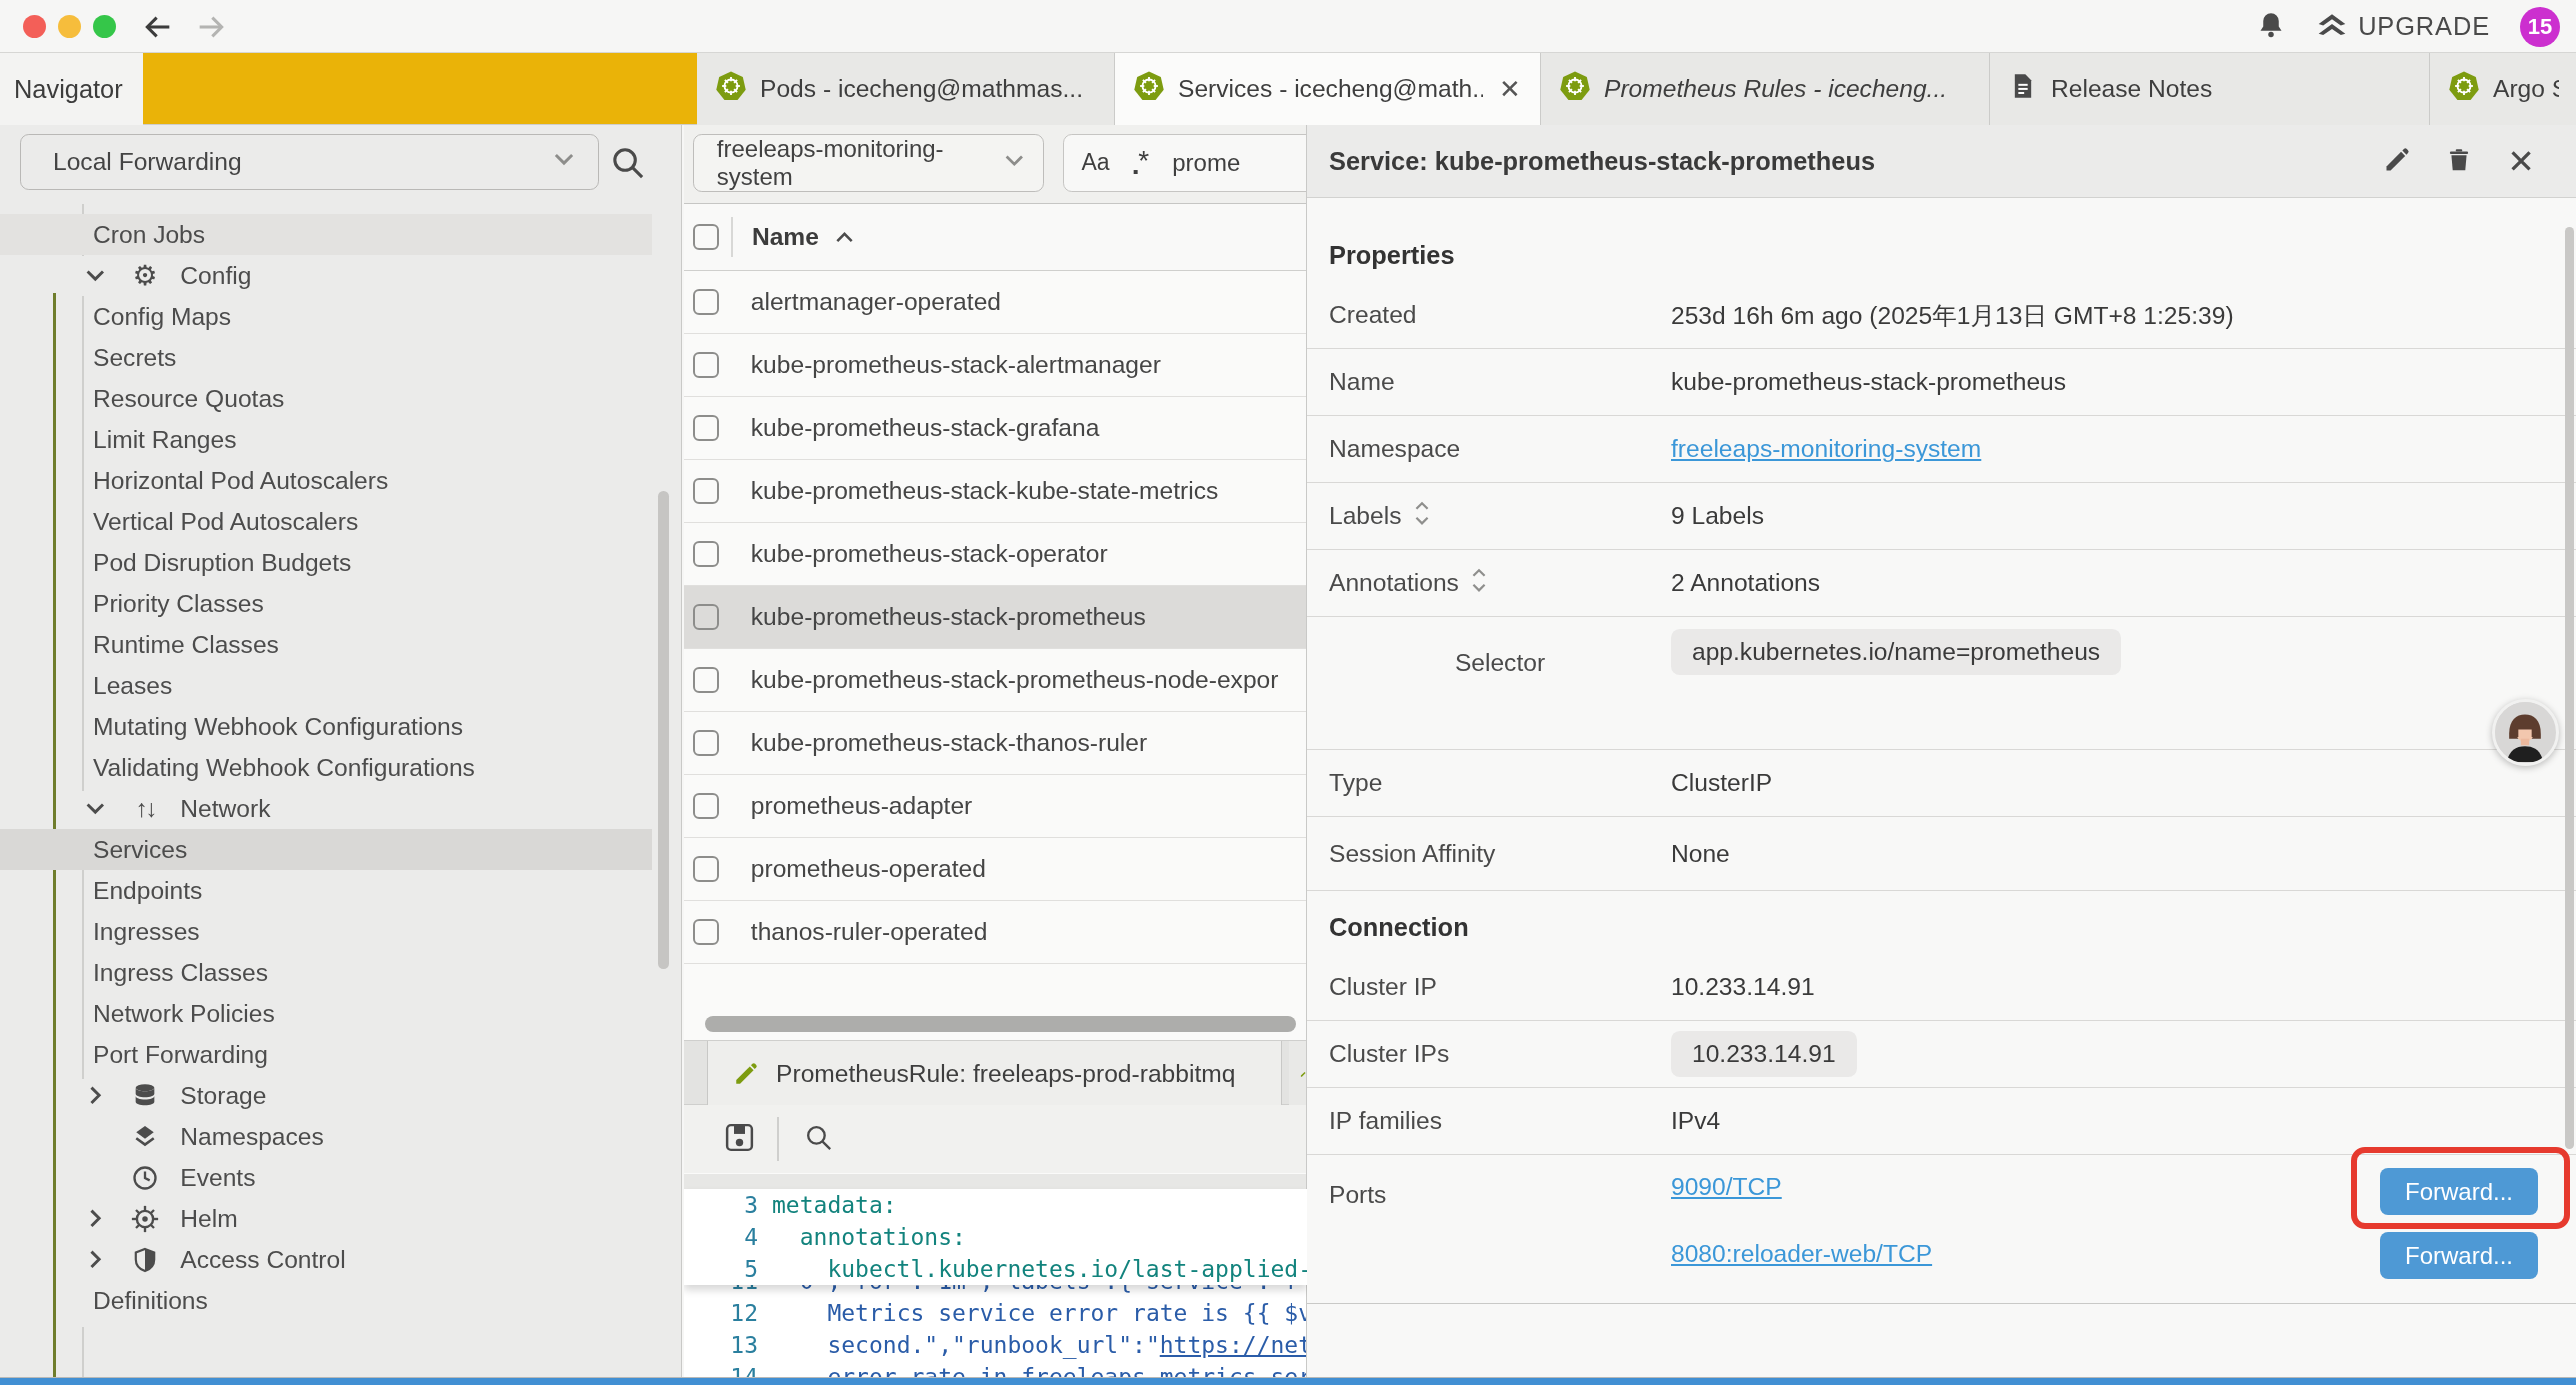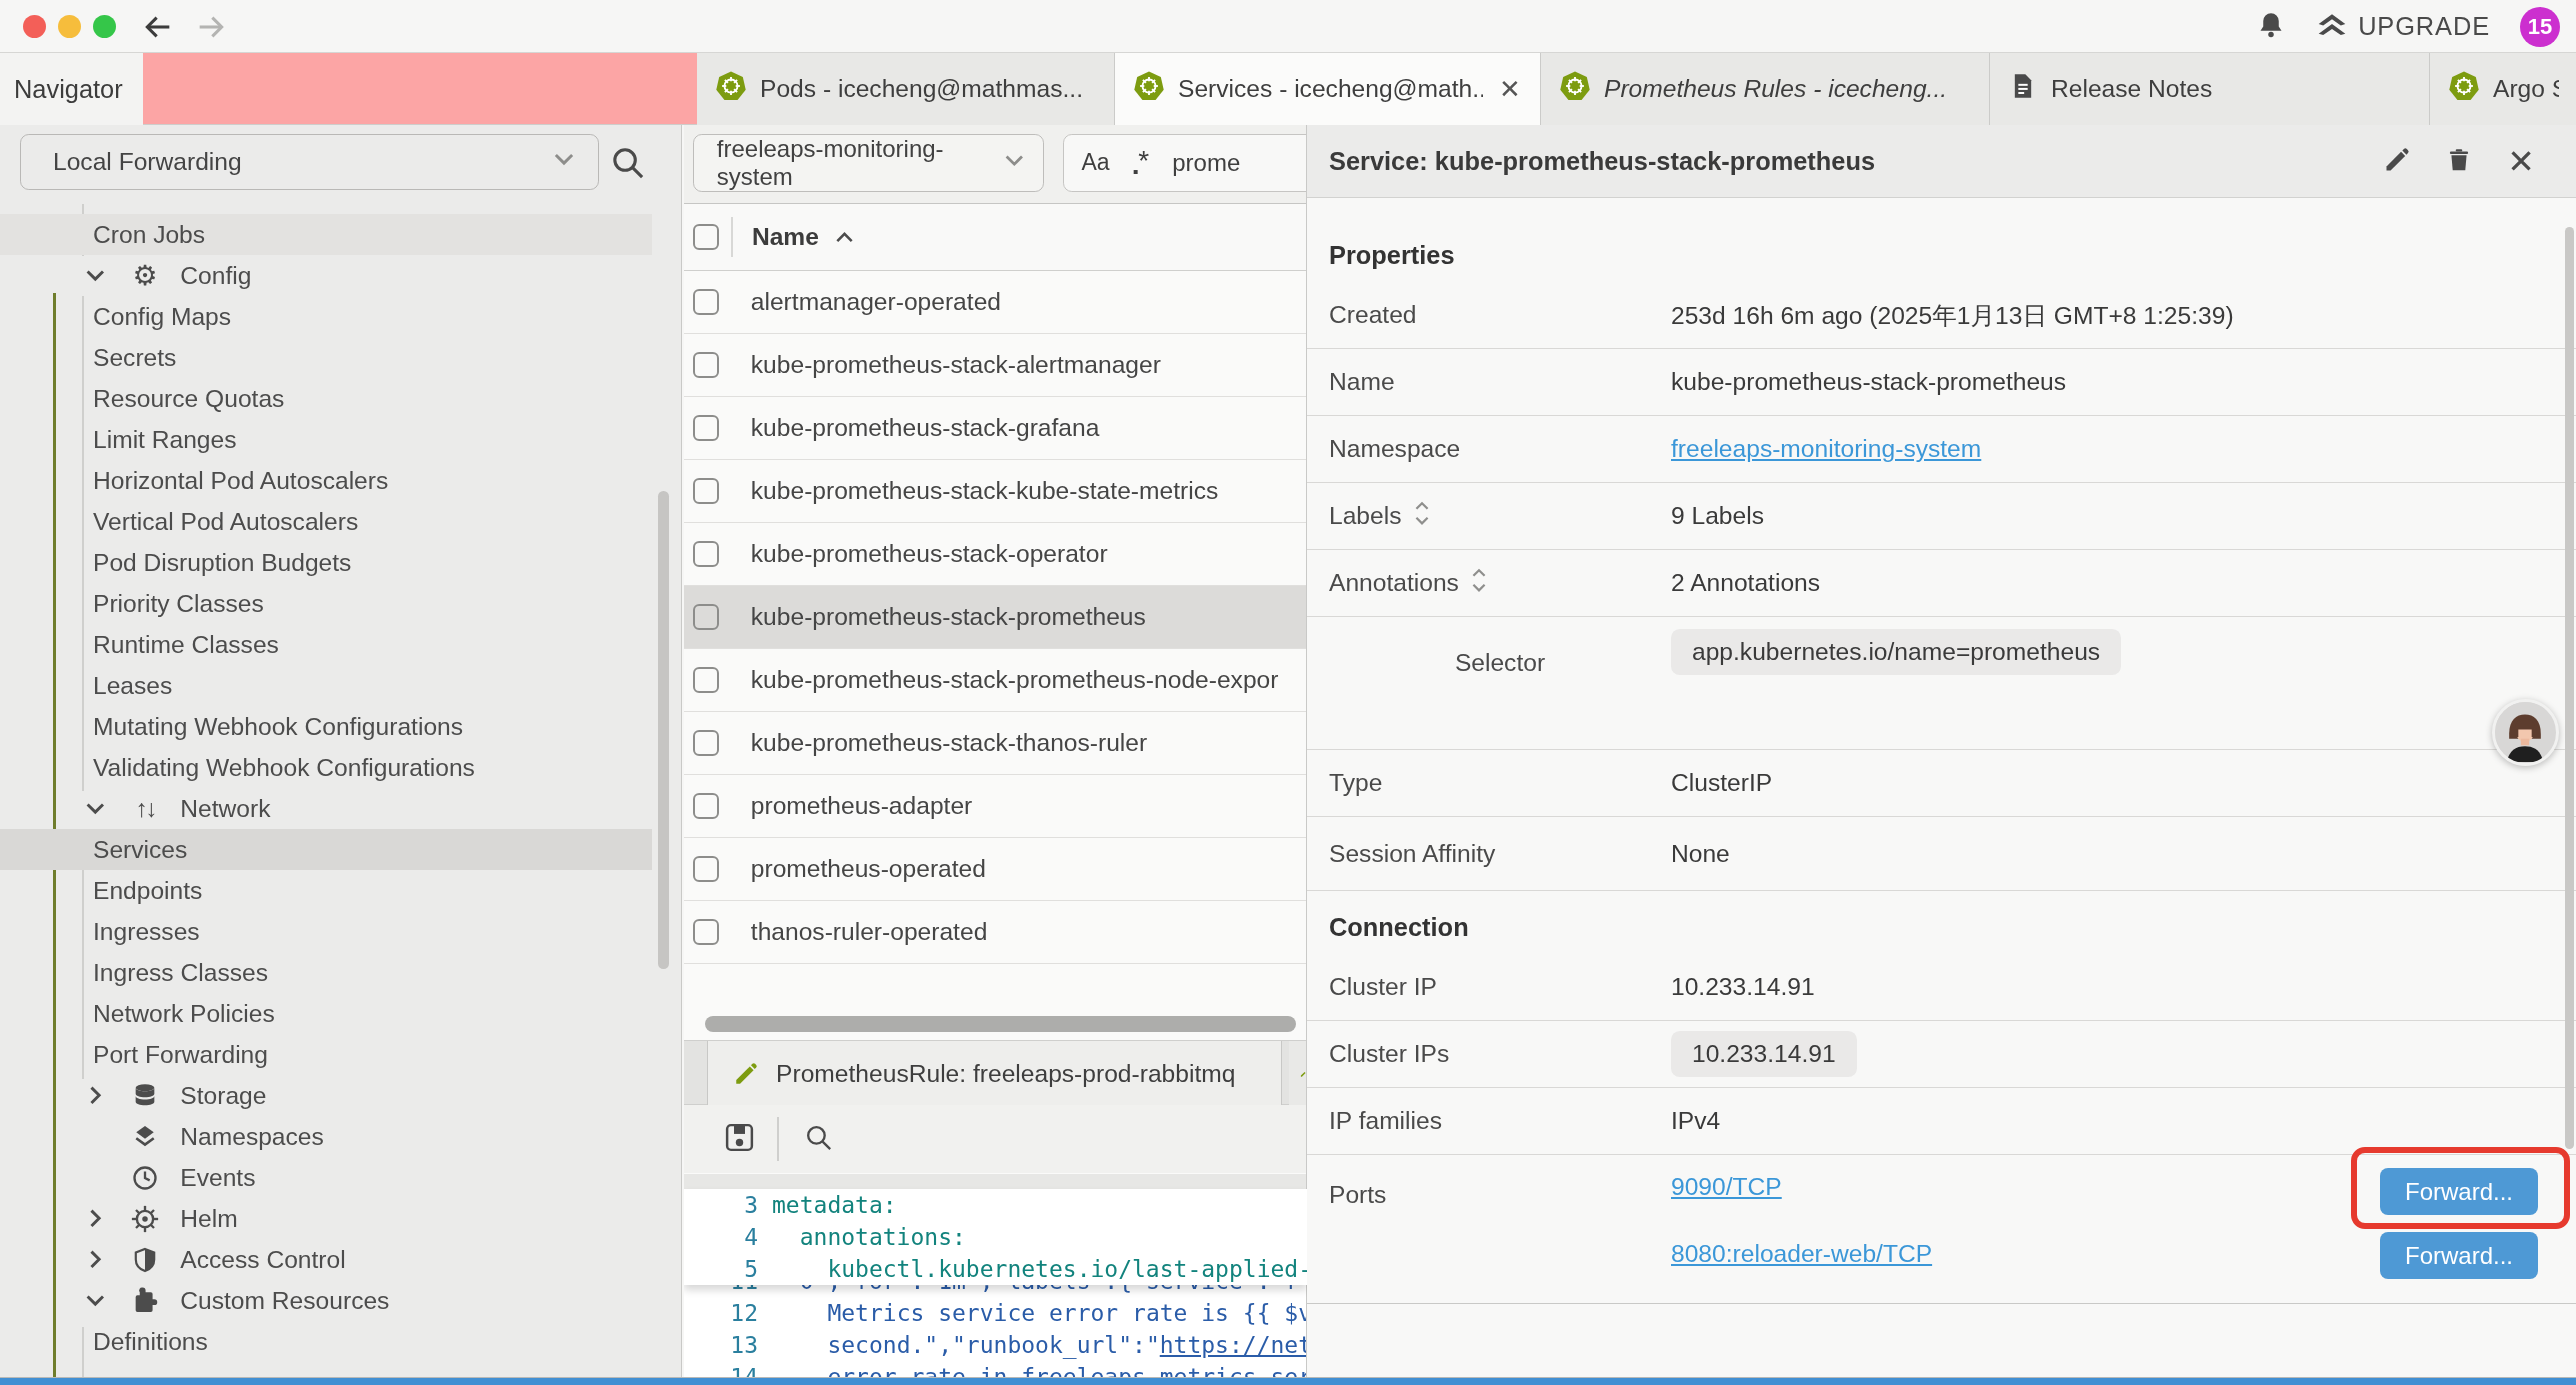--- a/index.html
+++ b/index.html
@@ -9,21 +9,21 @@
   
   .titlebar { position:absolute; left:0; top:0; width:2576px; height:53px; background:#f6f6f5; border-bottom:1.8px solid #d6d6d4; }
   .tl { position:absolute; top:15px; width:23px; height:23px; border-radius:50%; }
   .tl.red{ left:23px; background:#f35f58; } .tl.yellow{ left:58px; background:#f6bd3c; } .tl.green{ left:93px; background:#35c649; }
   .navarrow { position:absolute; top:10.5px; width:32px; height:32px; }
   .titlebar-right { position:absolute; right:16px; top:0; height:53px; display:flex; align-items:center; gap:30px; }
   .upgrade { display:flex; align-items:center; gap:10.5px; font-size:25.4px; color:#4a4a4a; letter-spacing:0.9px; }
   .badge { width:40px; height:40px; border-radius:50%; background:#cc2fcf; color:#fff; font-size:22px; display:flex; align-items:center; justify-content:center; font-weight:bold; }
 
   
-  .tabstrip { position:absolute; left:0; top:53px; width:2088px; height:72px; background:#fca5a5; border-bottom:1.8px solid #cecdcb; }
+  .tabstrip { position:absolute; left:0; top:53px; width:2088px; height:72px; background:#eab308; border-bottom:1.8px solid #cecdcb; }
   .nav-tab { position:absolute; left:0; top:0; width:143px; height:72px; background:#f3f3f2; display:flex; align-items:center; padding-left:14px; font-size:25.4px; color:#3c3c3c; }
   #k8s-tabs { position:absolute; left:697px; top:0; height:72px; display:flex; }
   .tab { height:72px; display:flex; align-items:center; gap:14px; padding:0 17.5px 0 19px; font-size:24.6px; color:#3e3e3e; border-right:1.8px solid #cbcbc9; overflow:hidden; white-space:nowrap; background:#e8e8e6; }
   .tab:nth-child(1){ width:418px; } .tab:nth-child(2){ width:426px; } .tab:nth-child(3){ width:449px; } .tab:nth-child(4){ width:440px; } .tab:nth-child(5){ width:146px; border-right:none; }
   .tab.active { background:#fbfbfa; }
   .tab.italic .tab-label { font-style:italic; }
   .tab-label { overflow:hidden; white-space:nowrap; flex:1; }
   .tab-close { font-size:26px; color:#555; padding:0 1.8px; }
 
   
@@ -394,33 +394,20 @@
             </svg>
           </span>
           <span class="tree-ico">
             <svg viewBox="0 0 24 24" width="26" height="28">
               <path d="M12 1.8l8.5 3.2v6.5c0 5.3-3.7 9-8.5 10.7C7.2 20.5 3.5 16.8 3.5 11.5V5z" fill="none" stroke="#4c4c4c" stroke-width="2"></path>
               <path d="M12 1.8l8.5 3.2v6.5c0 5.3-3.7 9-8.5 10.7z" fill="#4c4c4c"></path>
             </svg>
           </span>
           <span>Access Control</span>
         </div>
-        <div class="tree-row lvl0">
-          <span class="tree-chev">
-            <svg viewBox="0 0 16 16" width="24.6" height="24.6" stroke="#4c4c4c" stroke-width="1.9" fill="none">
-              <polyline points="3,5.5 8,10.5 13,5.5"></polyline>
-            </svg>
-          </span>
-          <span class="tree-ico">
-            <svg viewBox="0 0 24 24" width="28" height="28" fill="#4c4c4c">
-              <path d="M10 2a2.5 2.5 0 0 1 2.5 2.5V6H17a1.5 1.5 0 0 1 1.5 1.5V12h1.5a2.5 2.5 0 0 1 0 5H18.5v4.5A1.5 1.5 0 0 1 17 23H5.5A1.5 1.5 0 0 1 4 21.5V10a1.5 1.5 0 0 1 1.5-1.5H7.5V6A2.5 2.5 0 0 1 10 2z" transform="translate(0,-1.5)"></path>
-            </svg>
-          </span>
-          <span>Custom Resources</span>
-        </div>
         <div class="tree-row lvl1">
           <span>Definitions</span>
         </div>
       </div>
   </div>
   <div class="sidebar-thumb"></div>
 </div>
 
 <div class="middle">
   <div class="mid-header">

